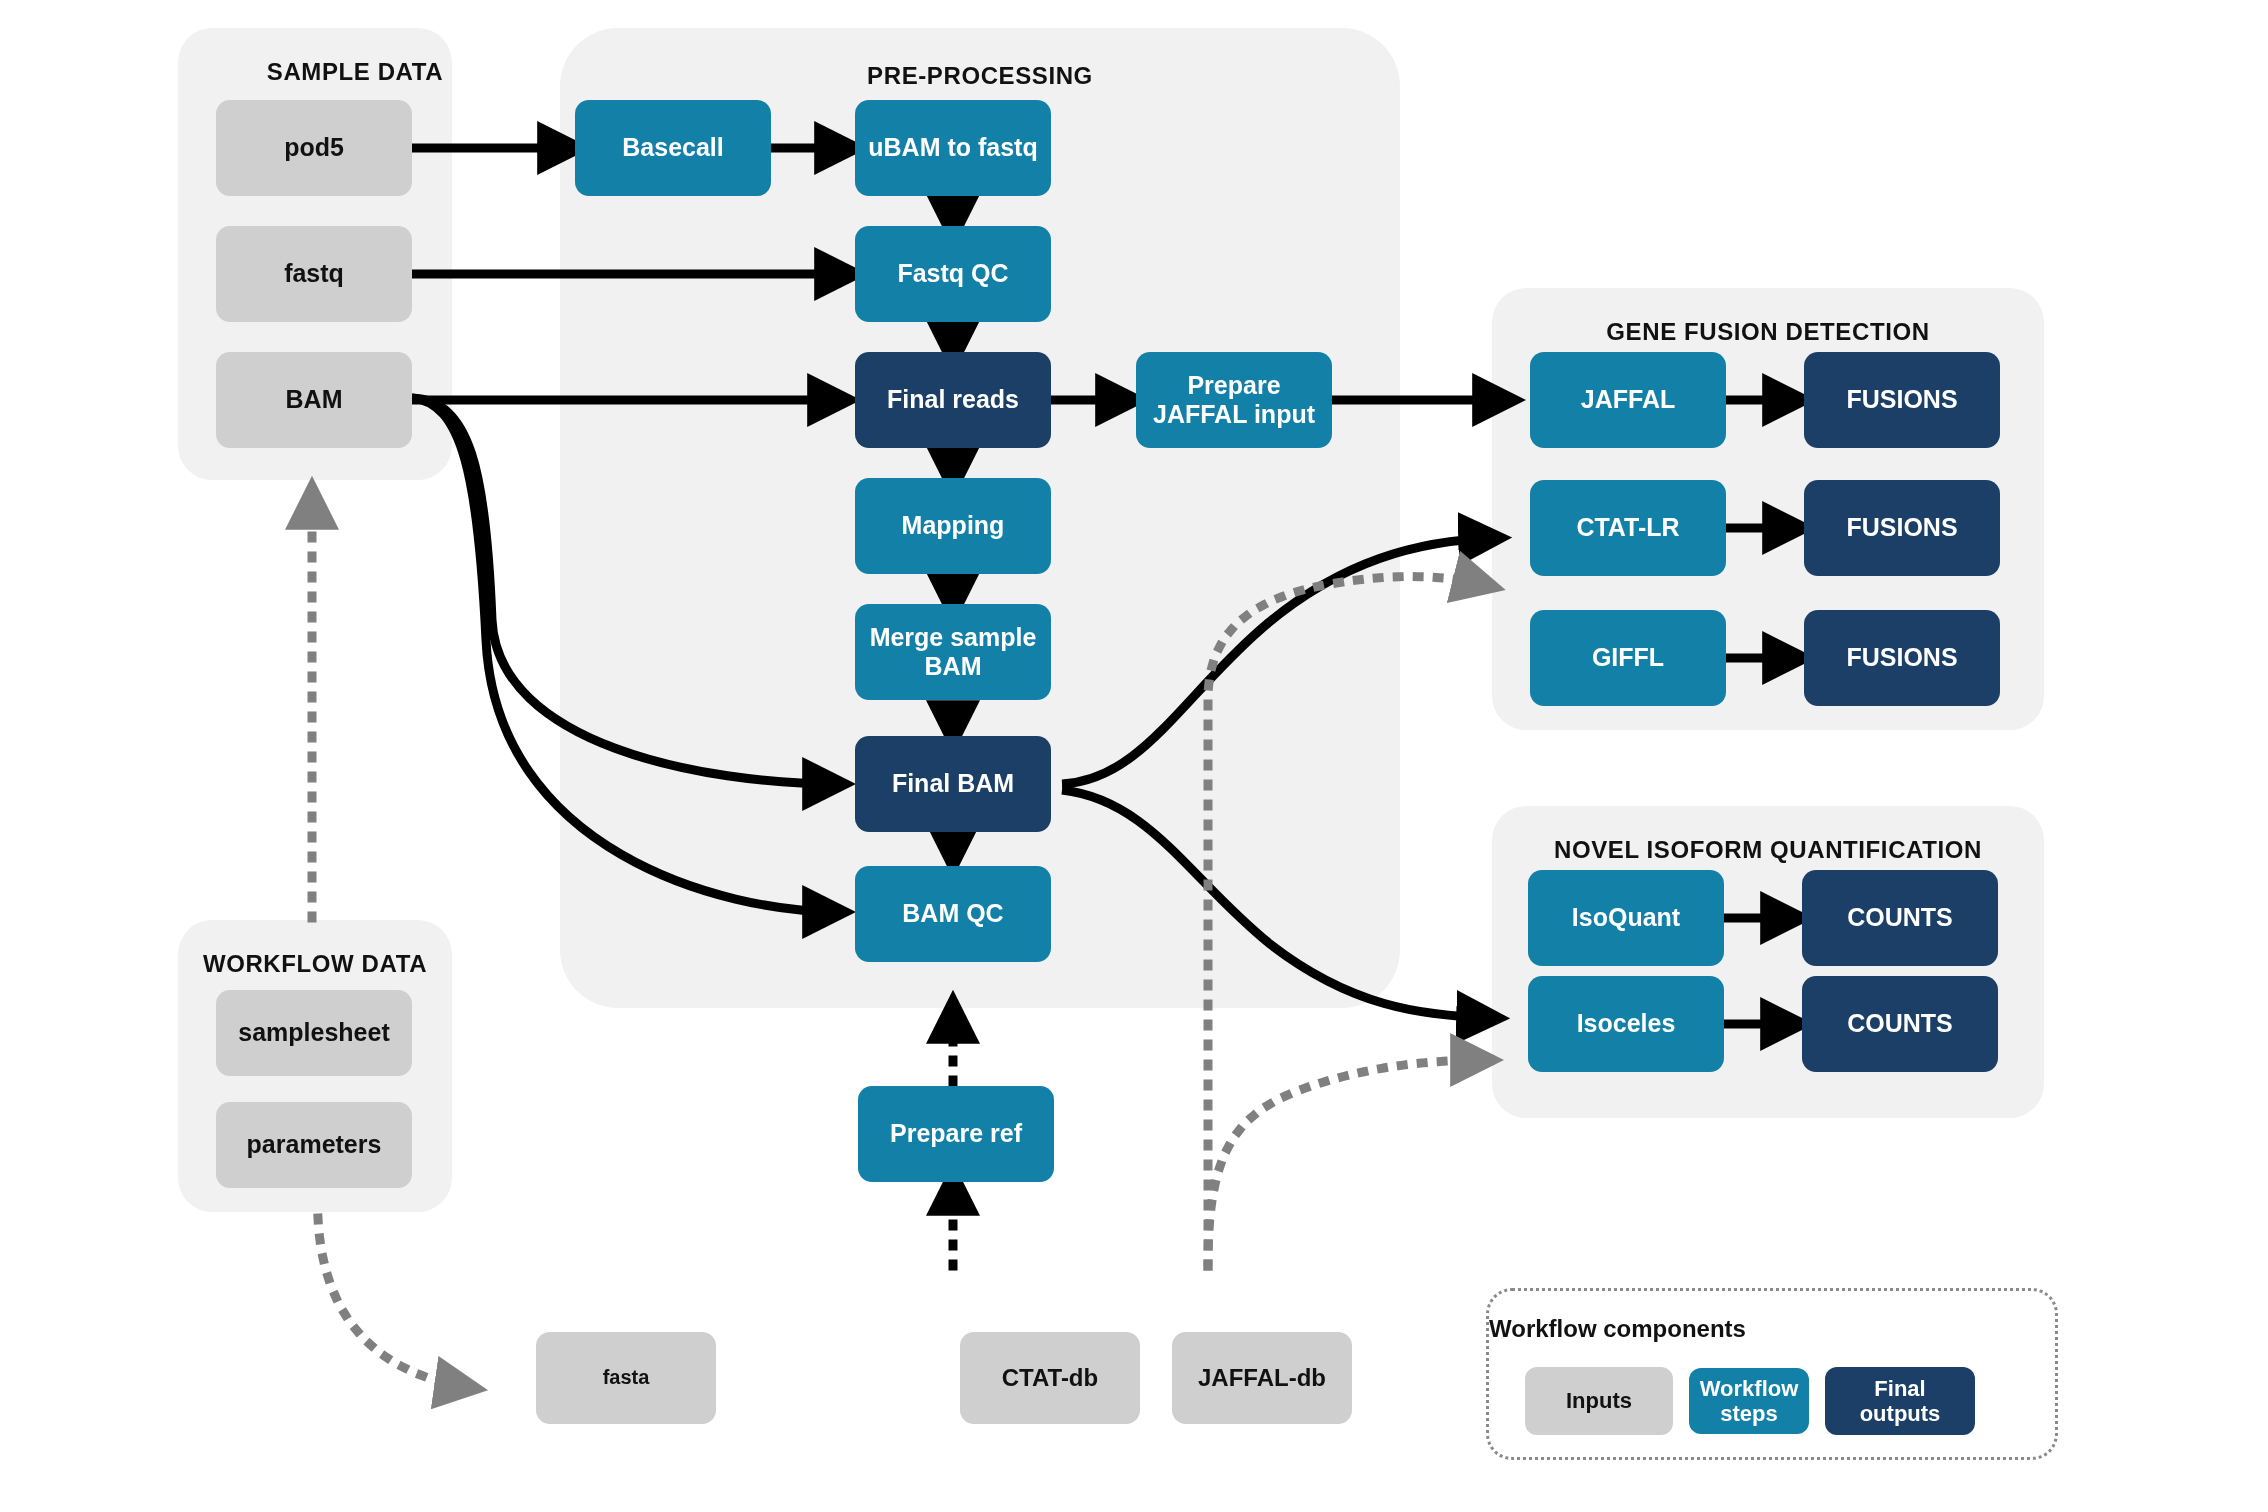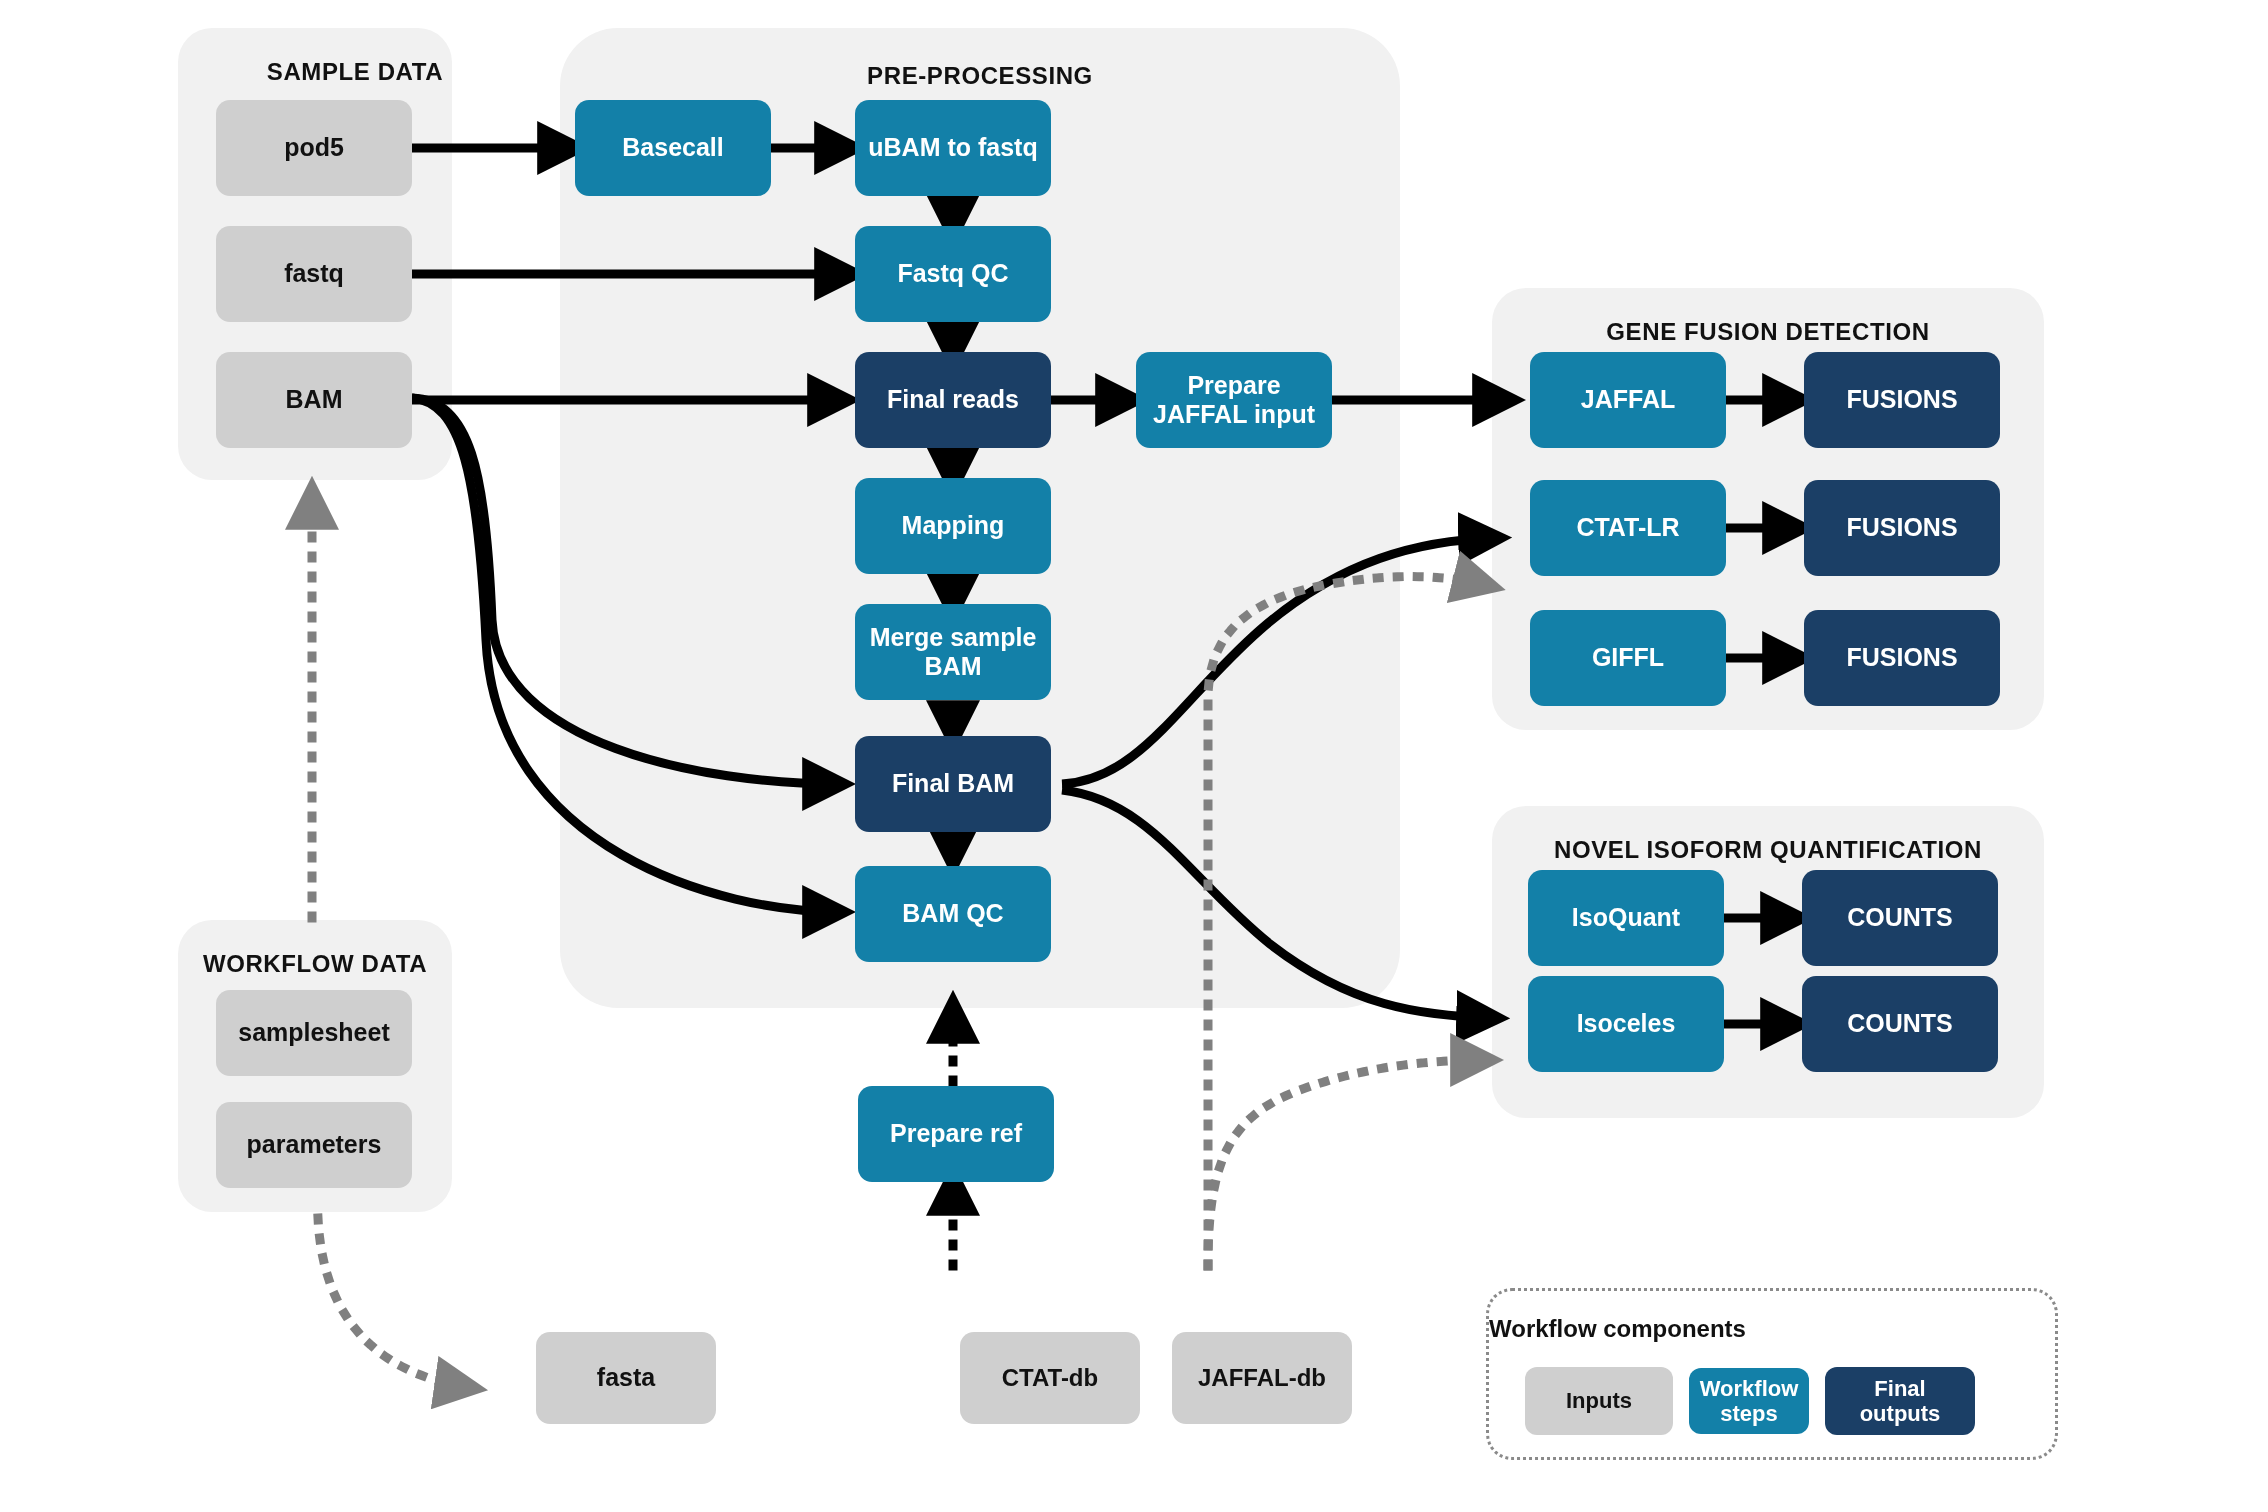--- a/index.html
+++ b/index.html
@@ -235,21 +235,21 @@
 
   <div class="node step" style="left:1528px; top:870px; width:196px; height:96px;">IsoQuant</div>
   <div class="node output" style="left:1802px; top:870px; width:196px; height:96px;">COUNTS</div>
 
   <div class="node step" style="left:1528px; top:976px; width:196px; height:96px;">Isoceles</div>
   <div class="node output" style="left:1802px; top:976px; width:196px; height:96px;">COUNTS</div>
 
   <div class="node input" style="left:216px; top:990px; width:196px; height:86px;">samplesheet</div>
   <div class="node input" style="left:216px; top:1102px; width:196px; height:86px;">parameters</div>
 
-  <div class="node input" style="left:536px; top:1332px; width:180px; height:92px; font-size:25px;">fasta</div>
+  <div class="node input" style="left:536px; top:1332px; width:180px; height:92px; font-size:20px;">fasta</div>
   <div class="node input" style="left:960px; top:1332px; width:180px; height:92px; font-size:24px;">CTAT-db</div>
   <div class="node input" style="left:1172px; top:1332px; width:180px; height:92px; font-size:24px;">JAFFAL-db</div>
 
   <div class="legend" style="left:1486px; top:1288px; width:572px; height:172px;">
     <div class="legend-title" style="top:24px;">Workflow components</div>
     <div class="legend-row" style="top:76px;">
       <div class="legend-sw" style="background:#cfcfcf; color:#111111; width:148px; height:68px;">Inputs</div>
       <div class="legend-sw" style="background:#1380a8; color:#ffffff; width:120px; height:66px;">Workflow steps</div>
       <div class="legend-sw" style="background:#1b3f66; color:#ffffff; width:150px; height:68px;">Final outputs</div>
     </div>

